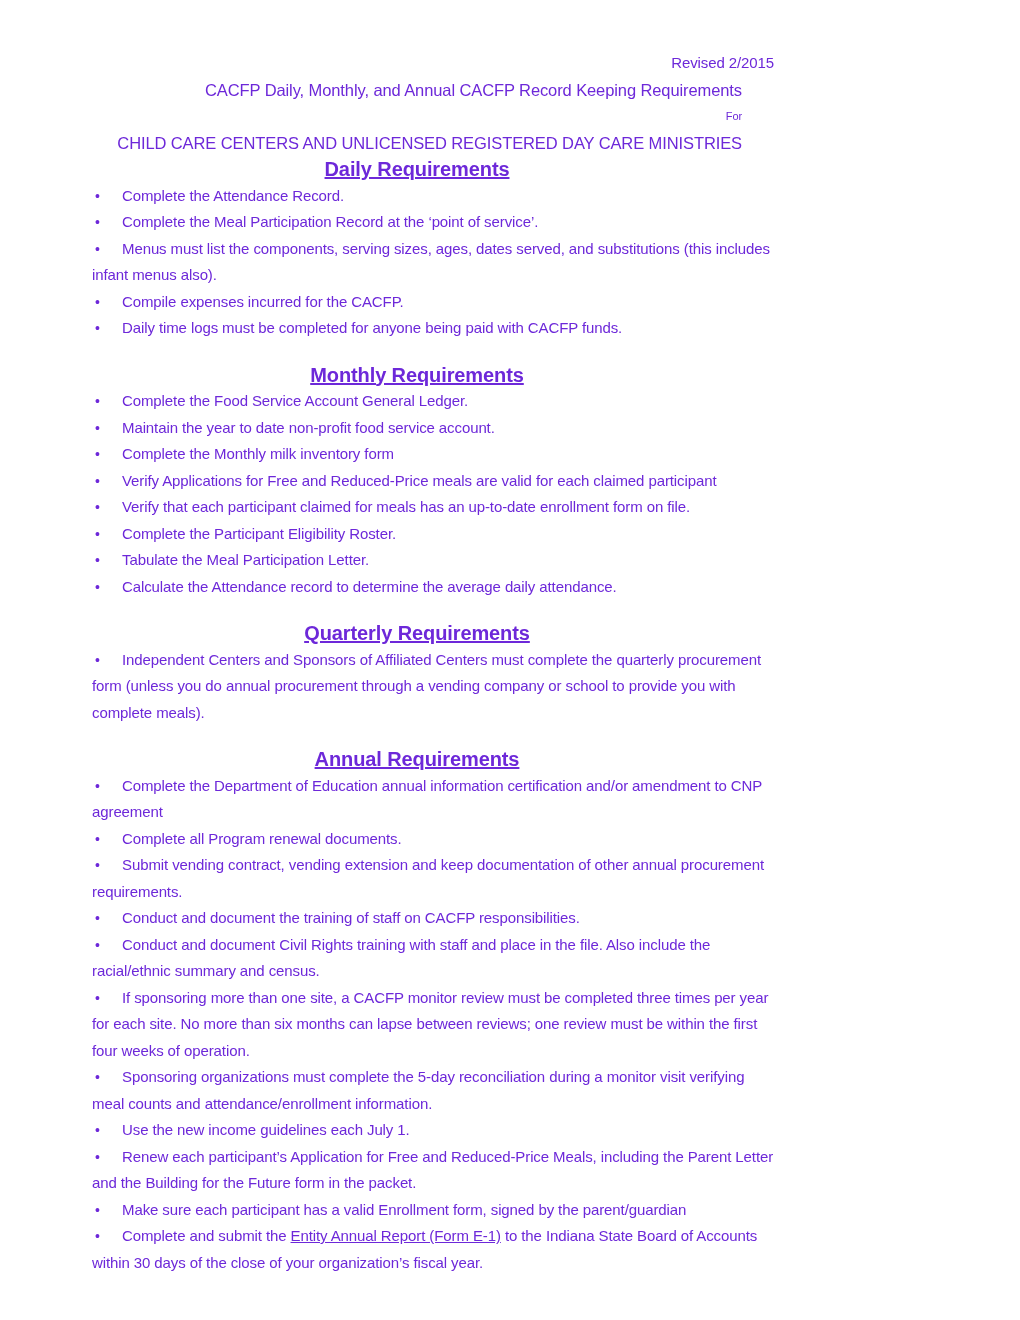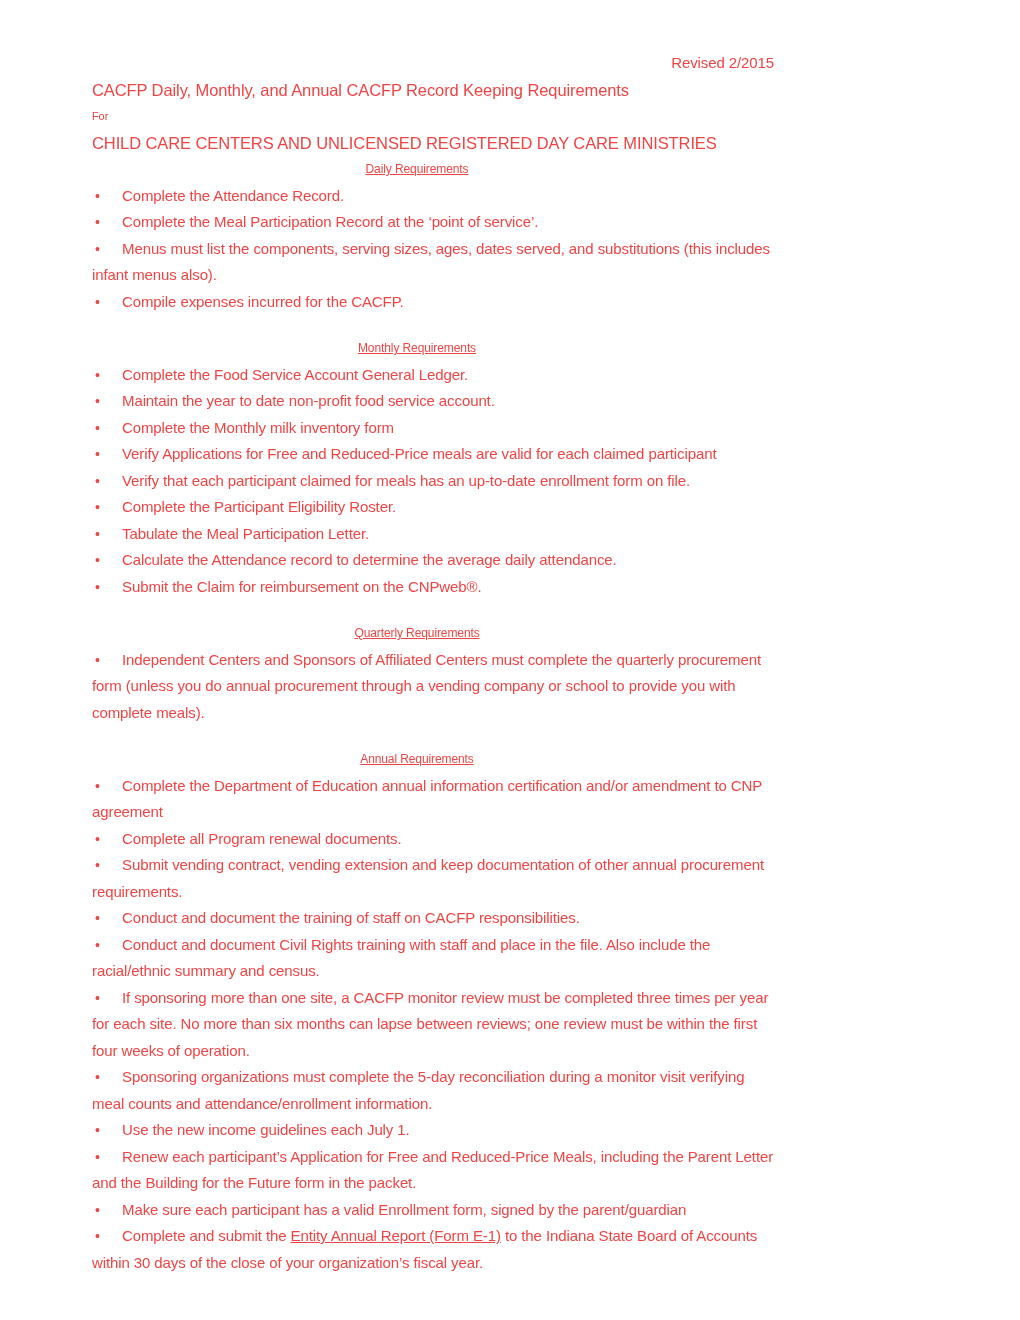--- a/index.html
+++ b/index.html
@@ -11,37 +11,37 @@
     overflow: hidden;
   }
   .page {
     box-sizing: border-box;
     width: 832px;
     height: 1320px;
     padding: 50px 58px 0 92px;
     font-family: "Liberation Sans", "DejaVu Sans", sans-serif;
     font-size: 15px;
     line-height: 26.5px;
-    color: #ef4444;
+    color: #6d28d9;
     letter-spacing: -0.1px;
   }
   .revised-line {
     text-align: right;
     font-size: 15px;
   }
   .centered {
-    text-align: left;
+    text-align: right;
     margin-right: 32px; 
   }
   .doc-title   { font-size: 16.5px; font-weight: 400; }
   .doc-for     { font-size: 11px; font-weight: 400; }
   .doc-aud     { font-size: 16.5px; font-weight: 400; }
   .section-heading {
-    font-size: 12px;
-    font-weight: 400;
+    font-size: 20px;
+    font-weight: 700;
     text-decoration: underline;
     text-align: center;
     margin: 0 32px 0 0;
   }
   .section { margin: 0; }
   .section + .section { margin-top: 20px; }
   p.bullet {
     margin: 0;
     text-indent: 3px;
   }
@@ -70,32 +70,32 @@
 
   <div class="centered doc-aud">CHILD CARE CENTERS AND UNLICENSED REGISTERED DAY CARE MINISTRIES</div>
 
   <div>
       <section class="section">
         <div class="section-heading">Daily Requirements</div>
         <p class="bullet"><span class="dot">•</span><span>Complete the Attendance Record.</span></p>
         <p class="bullet"><span class="dot">•</span><span>Complete the Meal Participation Record at the ‘point of service’.</span></p>
         <p class="bullet"><span class="dot">•</span><span>Menus must list the components, serving sizes, ages, dates served, and substitutions (this includes infant menus also).</span></p>
         <p class="bullet"><span class="dot">•</span><span>Compile expenses incurred for the CACFP.</span></p>
+        <p class="bullet"><span class="dot">•</span><span>Daily time logs must be completed for anyone being paid with CACFP funds.</span></p>
       </section>
       <section class="section">
         <div class="section-heading">Monthly Requirements</div>
         <p class="bullet"><span class="dot">•</span><span>Complete the Food Service Account General Ledger.</span></p>
         <p class="bullet"><span class="dot">•</span><span>Maintain the year to date non-profit food service account.</span></p>
         <p class="bullet"><span class="dot">•</span><span>Complete the Monthly milk inventory form</span></p>
         <p class="bullet"><span class="dot">•</span><span>Verify Applications for Free and Reduced-Price meals are valid for each claimed participant</span></p>
         <p class="bullet"><span class="dot">•</span><span>Verify that each participant claimed for meals has an up-to-date enrollment form on file.</span></p>
         <p class="bullet"><span class="dot">•</span><span>Complete the Participant Eligibility Roster.</span></p>
         <p class="bullet"><span class="dot">•</span><span>Tabulate the Meal Participation Letter.</span></p>
         <p class="bullet"><span class="dot">•</span><span>Calculate the Attendance record to determine the average daily attendance.</span></p>
-        <p class="bullet"><span class="dot">•</span><span>Submit the Claim for reimbursement on the CNPweb®.</span></p>
       </section>
       <section class="section">
         <div class="section-heading">Quarterly Requirements</div>
         <p class="bullet"><span class="dot">•</span><span>Independent Centers and Sponsors of Affiliated Centers must complete the quarterly procurement form (unless you do annual procurement through a vending company or school to provide you with complete meals).</span></p>
       </section>
       <section class="section">
         <div class="section-heading">Annual Requirements</div>
         <p class="bullet"><span class="dot">•</span><span>Complete the Department of Education annual information certification and/or amendment to CNP agreement</span></p>
         <p class="bullet"><span class="dot">•</span><span>Complete all Program renewal documents.</span></p>
         <p class="bullet"><span class="dot">•</span><span>Submit vending contract, vending extension and keep documentation of other annual procurement requirements.</span></p>

